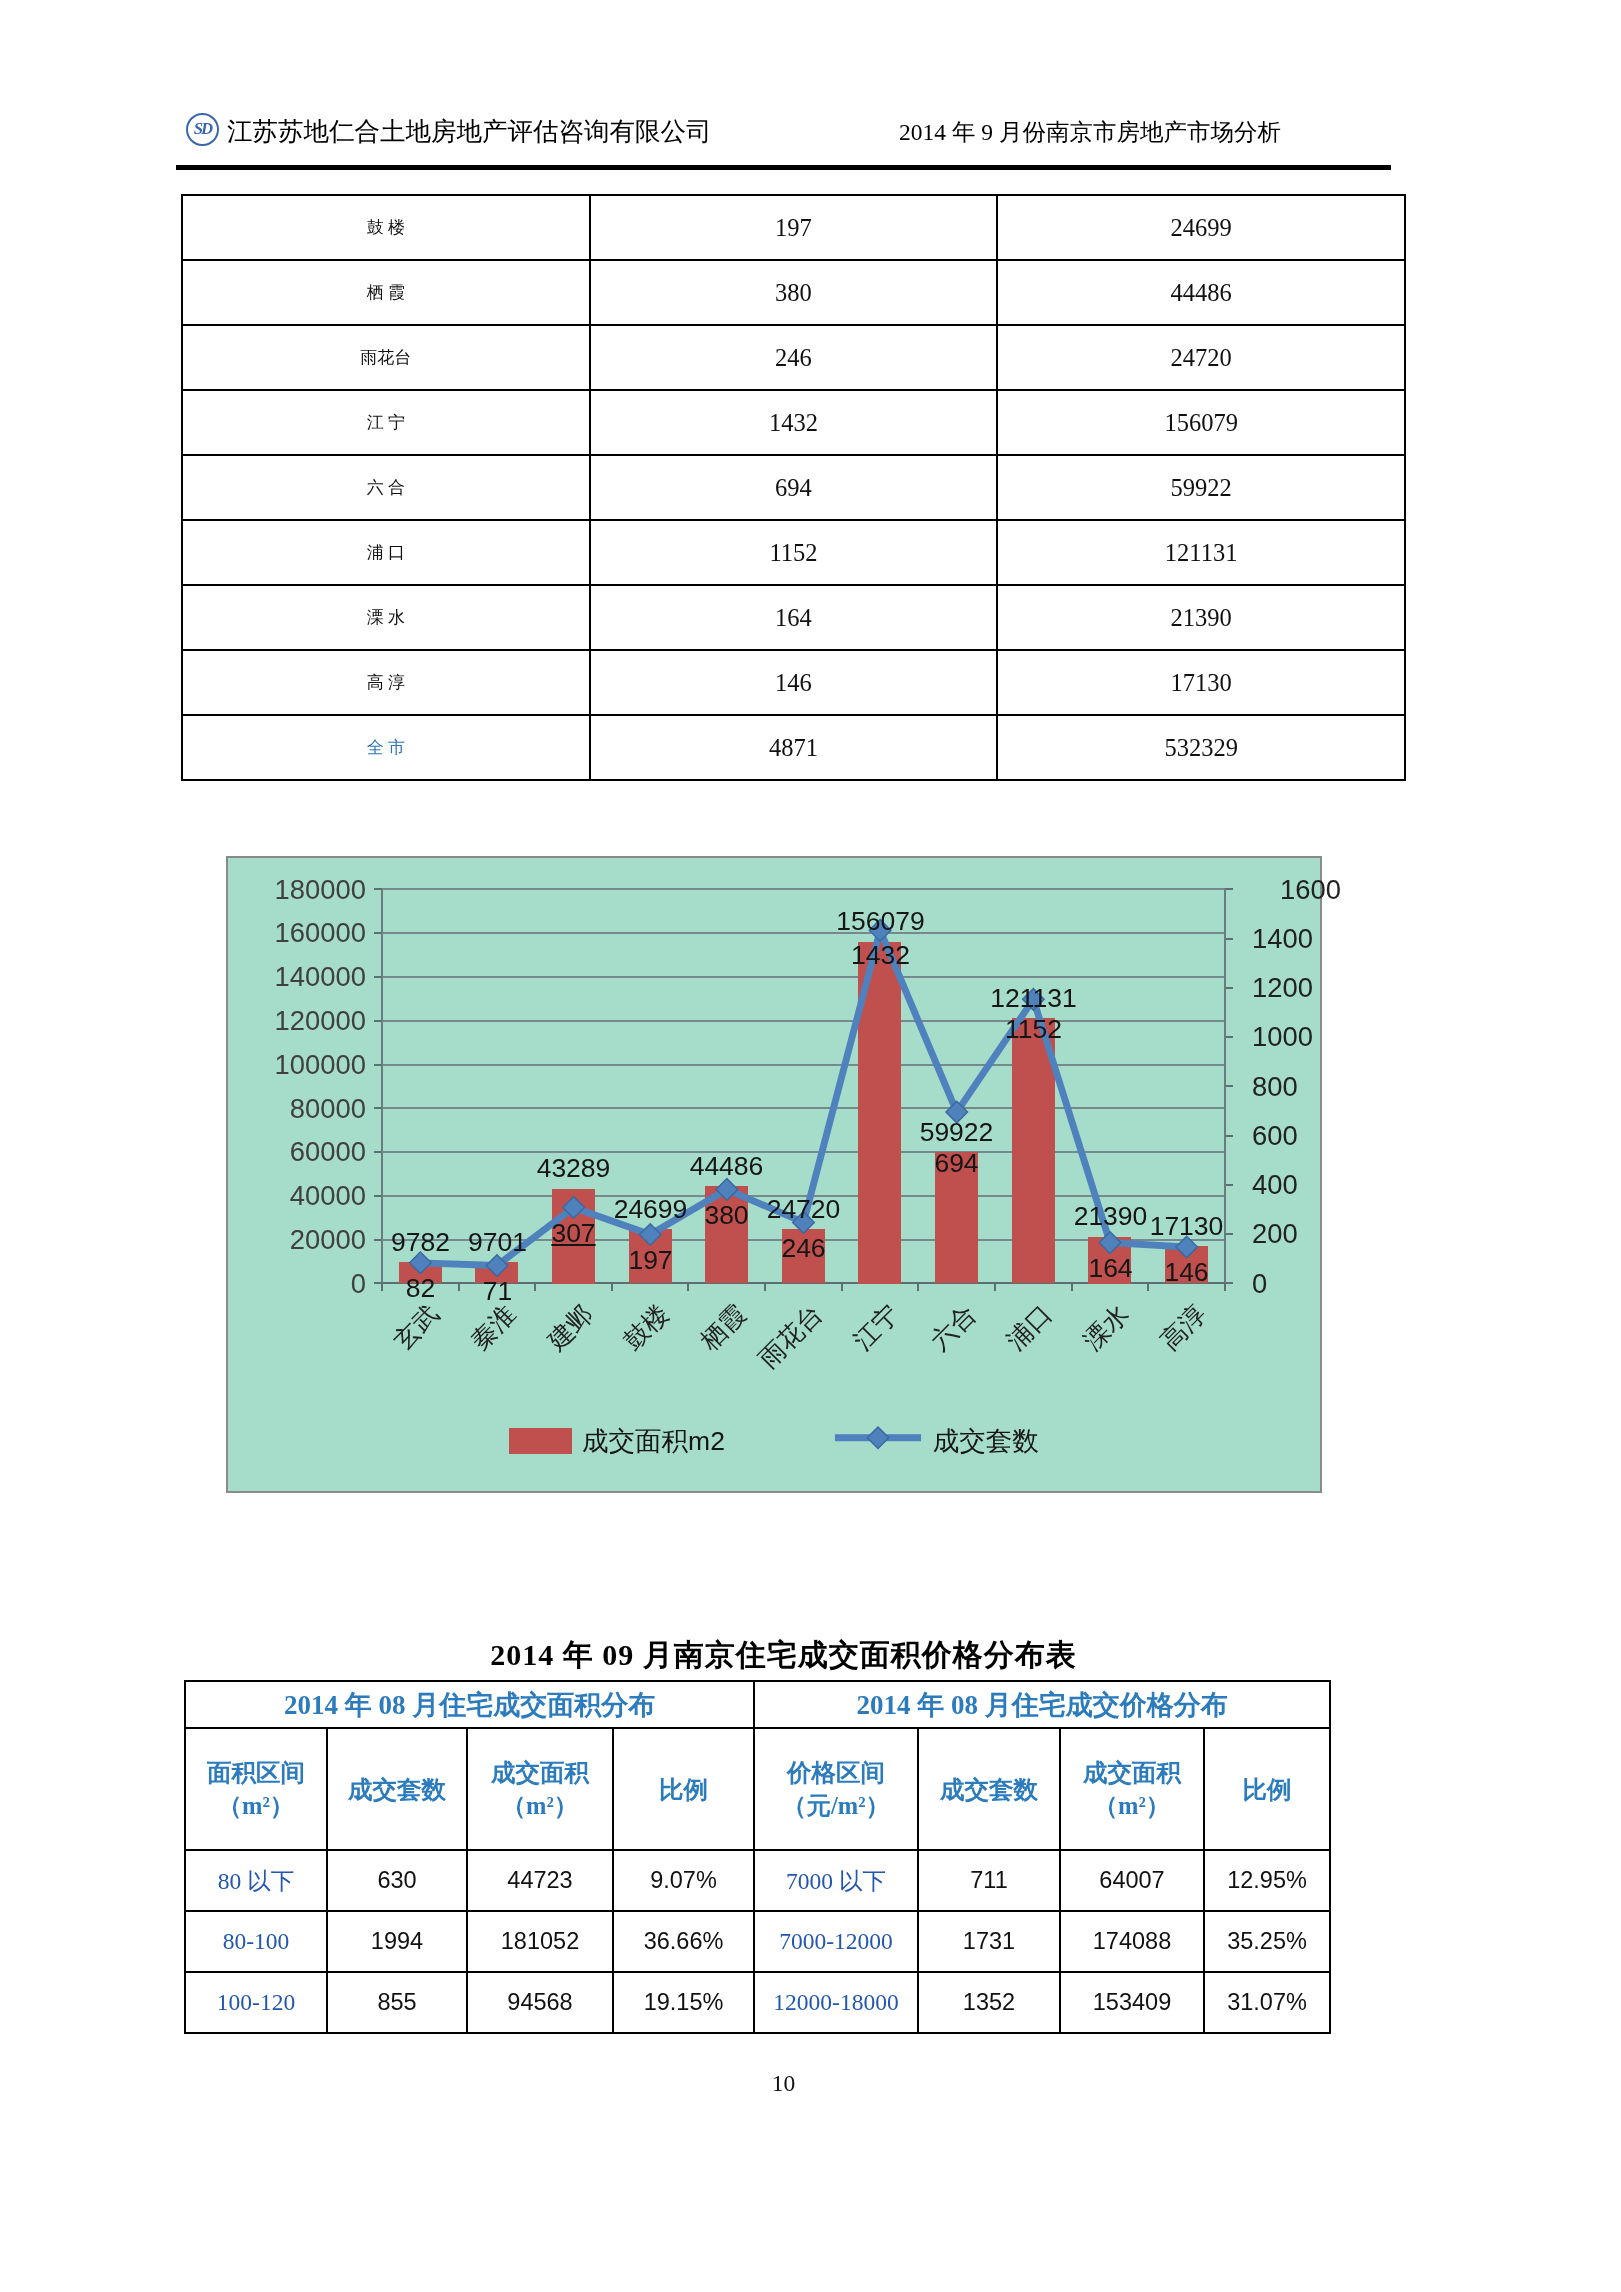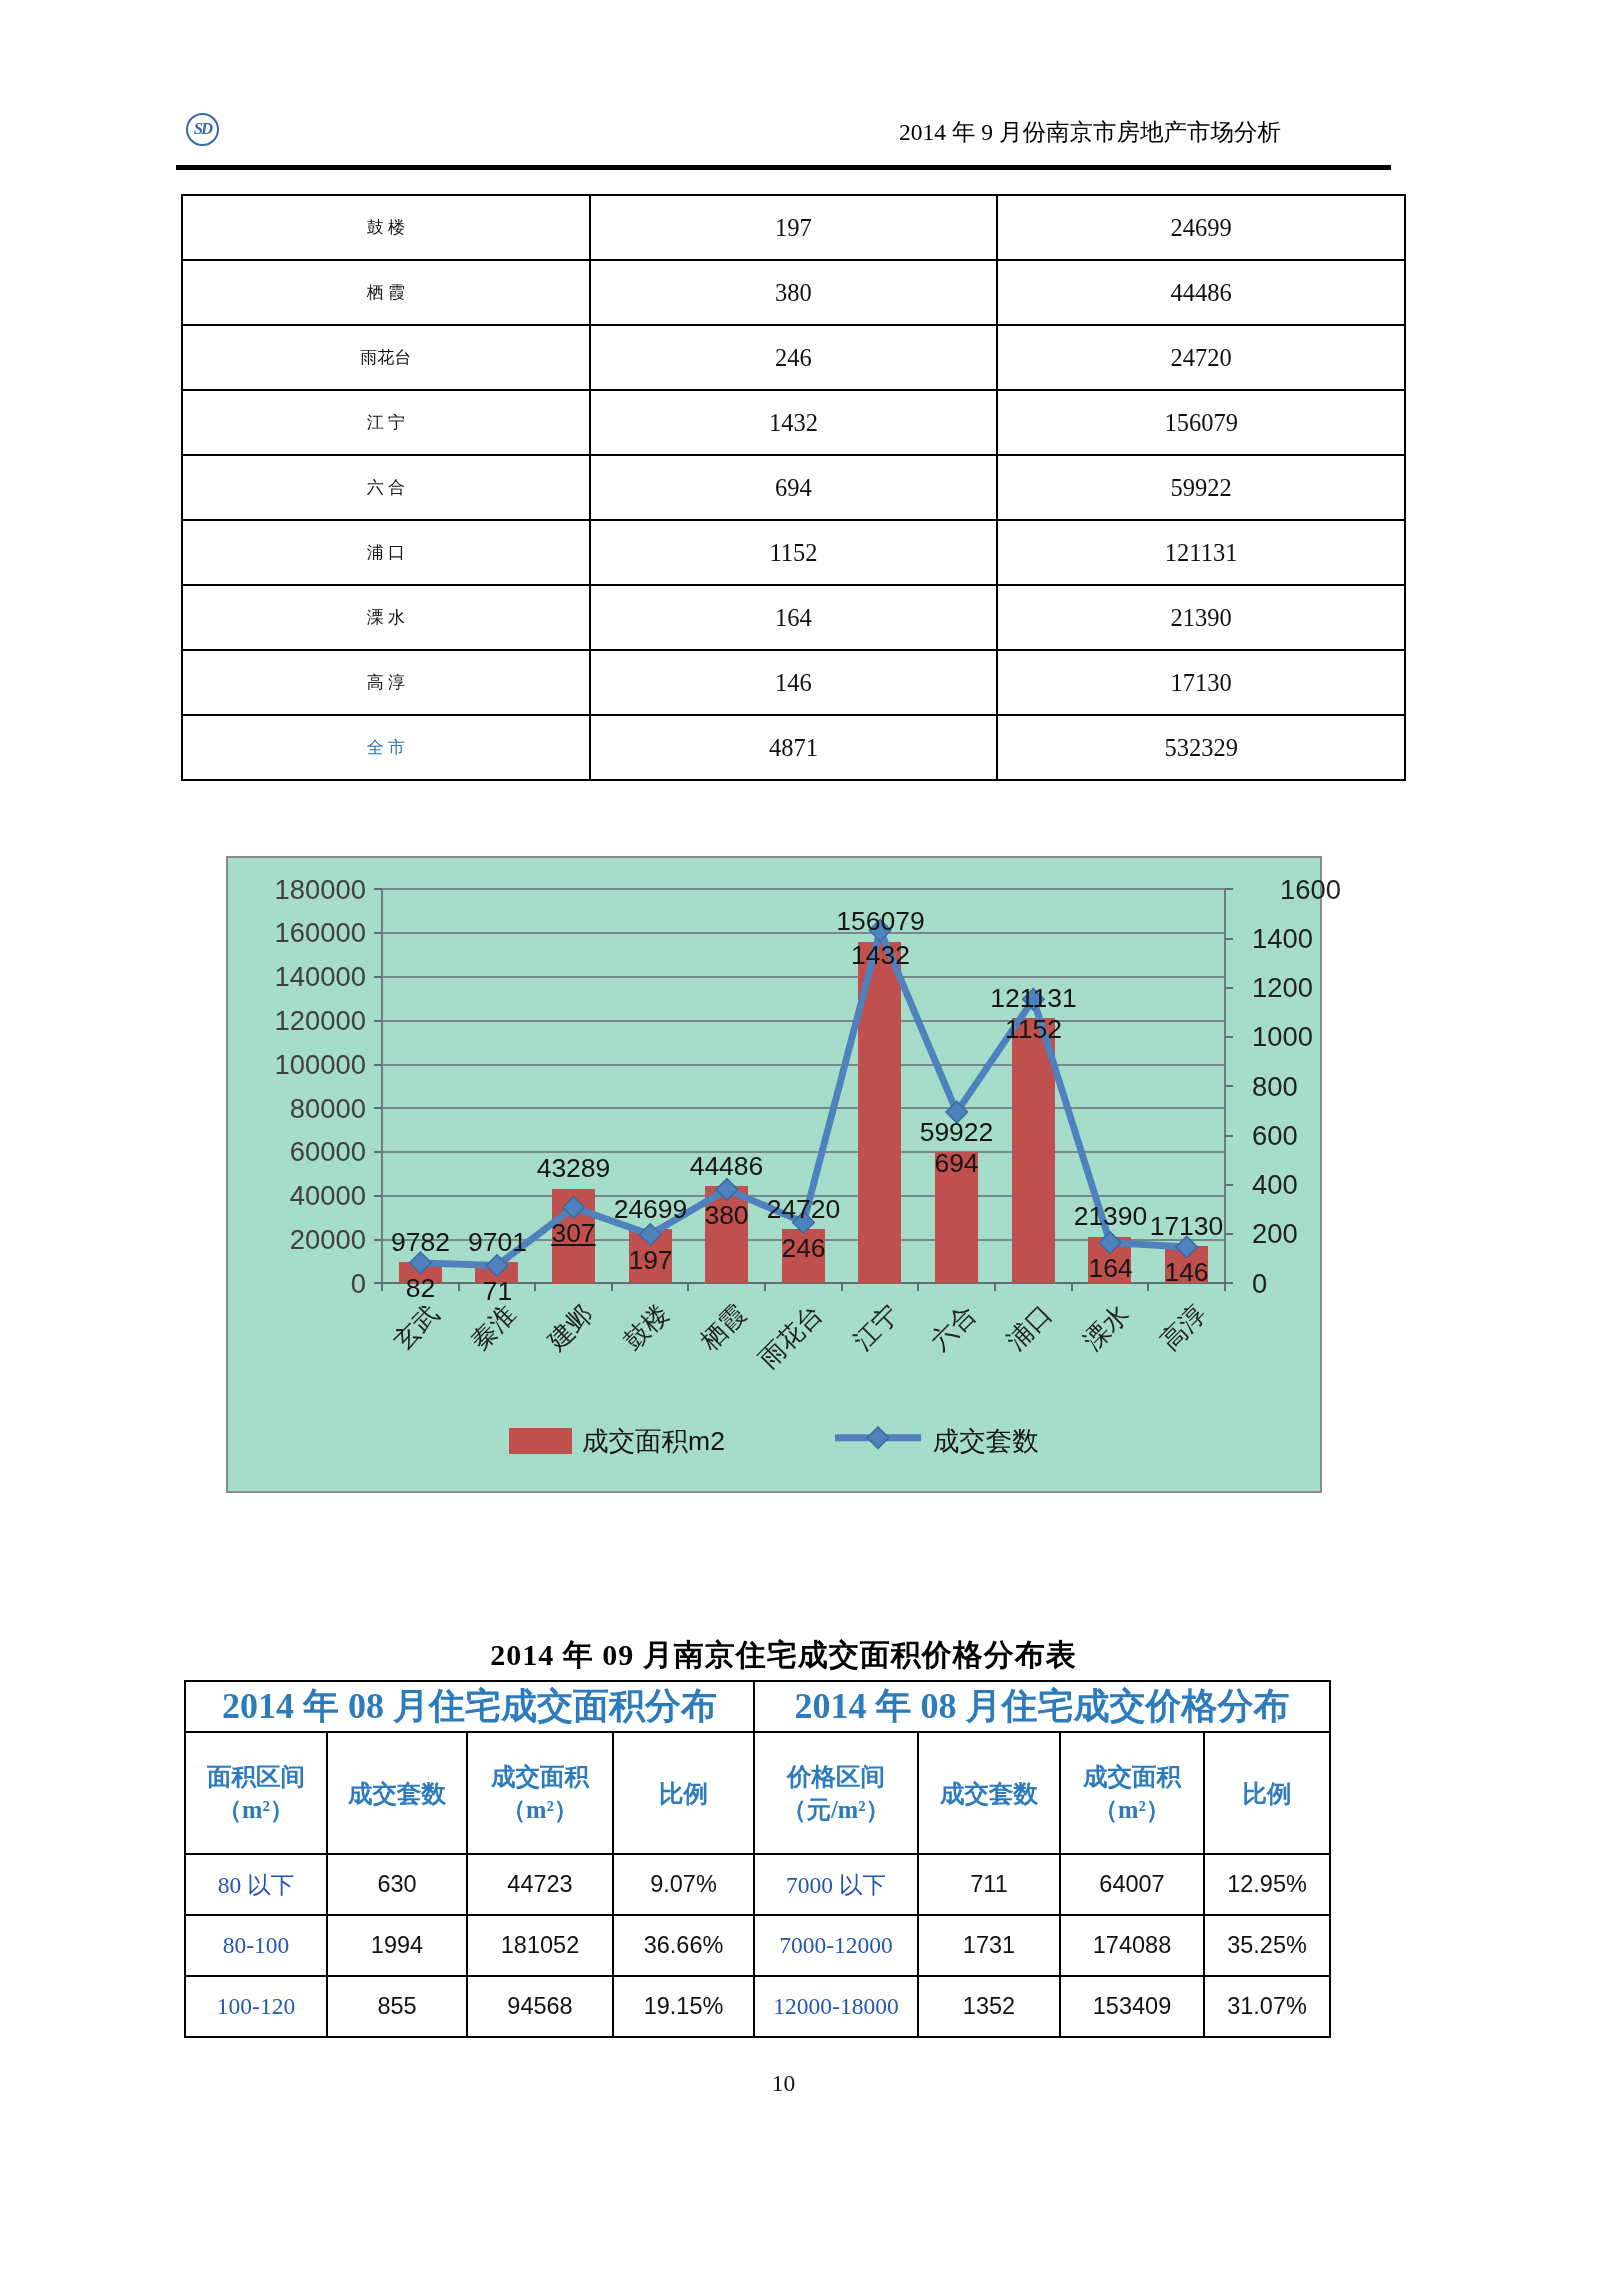--- a/index.html
+++ b/index.html
@@ -71,35 +71,36 @@
   .table2-title  { top:1635px; }
 
   
   table.dist { position:absolute; left:184px; top:1680px; width:1146px;
     border-collapse:collapse; border:2.9px solid #000; table-layout:fixed; }
   table.dist th, table.dist td {
     border-left:2px solid #000; border-right:2px solid #000;
     border-top:2px solid #000; border-bottom:2px solid #000;
     text-align:center; vertical-align:middle; padding:0;
   }
-  table.dist tr.group th { height:47px; font-size:36px; font-weight:600; color:#2c7bbd; }
+  table.dist tr.group th { height:47px; font-size:27px; font-weight:600; color:#2c7bbd; }
   table.dist tr.cols  th { height:122px; font-size:24.5px; font-weight:600; color:#2c7bbd; border-bottom:2.9px solid #000; line-height:33px; }
   table.dist tbody td { height:61px; font-size:23.5px; color:#111;
     border-top:2.9px solid #000; border-bottom:2.9px solid #000;
     font-family:"Liberation Sans","DejaVu Sans",sans-serif; }
   table.dist tbody td.range { color:#2356b0; font-family:"Liberation Serif","DejaVu Serif",serif; }
 
   .page-number { position:absolute; left:176px; top:2070px; width:1215px; text-align:center; font-size:23.5px; color:#111; }
 </style>
 </head>
 <body>
 
 <div class="page">
 
   <div class="logo">SD</div>
+  <div class="company-name">江苏苏地仁合土地房地产评估咨询有限公司</div>
   <div class="report-title">2014 年 9 月份南京市房地产市场分析</div>
   <div class="header-rule"></div>
 
   <table class="district">
     <tbody id="district-tbody">
         <tr>
           <td>鼓 楼</td>
           <td>197</td>
           <td>24699</td>
         </tr>

